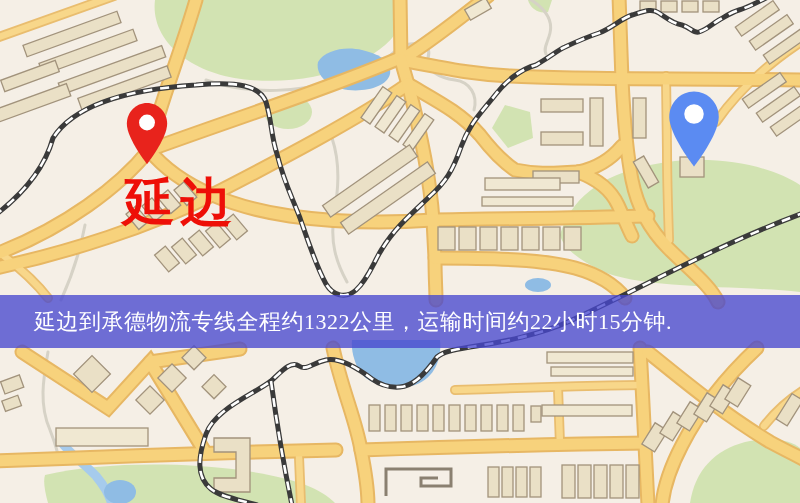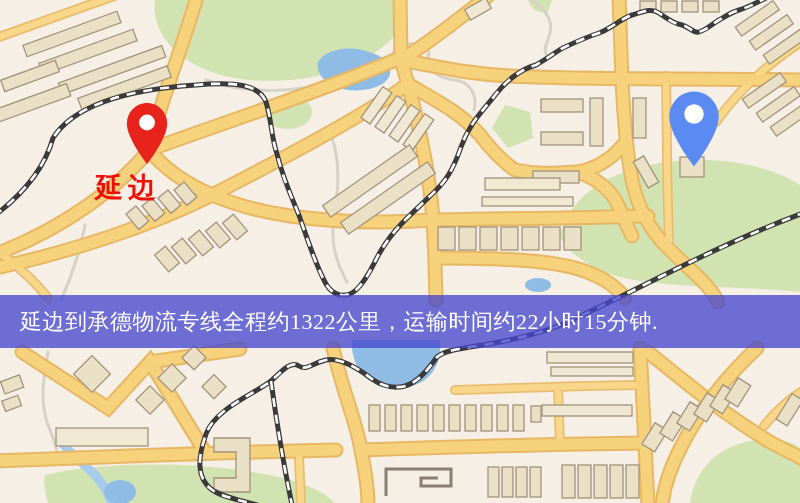--- a/index.html
+++ b/index.html
@@ -11,28 +11,28 @@
   .road-casing-minor{fill:none;stroke:#e9bd6f;stroke-width:10;stroke-linecap:round;}
   .road-core-minor{fill:none;stroke:#f8d78a;stroke-width:6.5;stroke-linecap:round;}
   .rail-base{fill:none;stroke:#3a3a3a;stroke-width:5;stroke-linecap:round;}
   .rail-dash{fill:none;stroke:#ffffff;stroke-width:2.6;stroke-dasharray:9 8;}
   .bld{fill:#eae0c6;stroke:#a2937c;stroke-width:1.3;}
   .bld2{fill:#f0e8d2;stroke:#a2937c;stroke-width:1.3;}
   .park{fill:#d2e3b2;stroke:none;}
   .water{fill:#8fbce4;stroke:none;}
   .stream{fill:none;stroke:#d6d2c6;stroke-width:3;stroke-linecap:round;}
   .pin{position:absolute;}
-  .map-label{position:absolute;font-family:Liberation Mono, monospace;font-weight:bold;
-             font-size:28px;line-height:1;letter-spacing:5px;white-space:nowrap;}
+  .map-label{position:absolute;font-family:Liberation Sans, sans-serif;font-weight:bold;
+             font-size:52px;line-height:1;letter-spacing:5px;white-space:nowrap;margin-left:28px;}
   #origin-label{left:95px;top:176px;color:#ee0f07;}
   #dest-label{left:642px;top:180px;color:#2023cc;}
   #banner{position:absolute;left:0;top:295px;width:800px;height:53px;
           background:rgba(72,72,206,0.78);display:flex;align-items:center;}
   #banner span{color:#ffffff;font-family:"Liberation Serif",serif;font-size:22px;
-               padding-left:20px;white-space:nowrap;letter-spacing:0.5px;}
+               padding-left:34px;white-space:nowrap;letter-spacing:0.5px;}
 </style>
 </head>
 <body>
 
 <div id="stage">
 
   <svg width="800" height="503" viewBox="0 0 800 503">
 
     <rect x="0" y="0" width="800" height="503" fill="#f5efe6"></rect>
 

